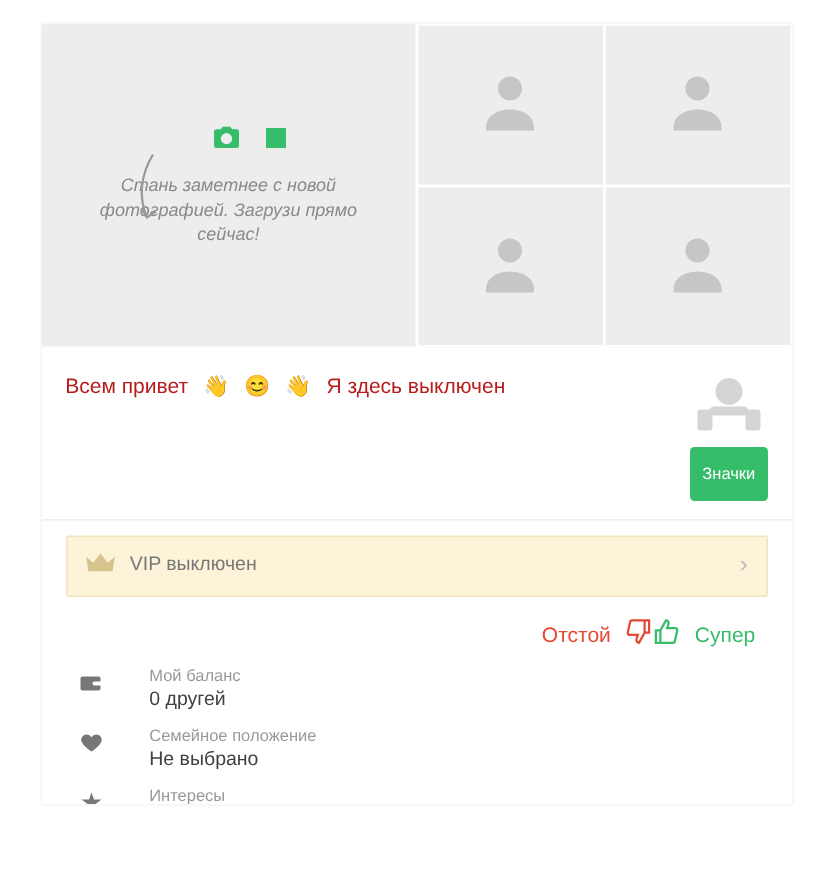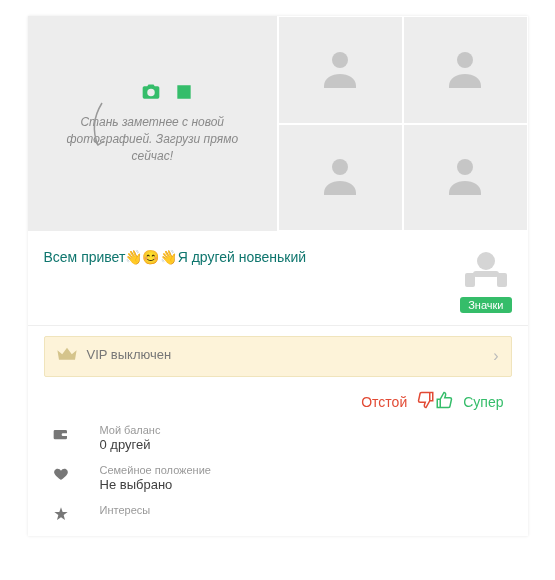--- a/index.html
+++ b/index.html
@@ -12,26 +12,26 @@
 .upload{flex:1;background:#ededed;display:flex;flex-direction:column;align-items:center;justify-content:center;position:relative;border-right:1px solid #fff}
 .upload-icons{display:flex;gap:12px;margin-bottom:8px;margin-left:30px}
 .arrow{position:absolute;left:60px;top:85px}
 .arrow svg{stroke:#999;fill:none}
 .upload-text{color:#8a8a8a;font-size:12px;font-style:italic;text-align:center;line-height:1.4;padding:0 20px}
 .avatars{flex:1;display:grid;grid-template-columns:1fr 1fr;grid-template-rows:1fr 1fr}
 .avatar-cell{background:#ededed;border:1px solid #fff;display:flex;align-items:center;justify-content:center}
 .avatar-silhouette svg{fill:#c6c6c6}
 .status-row{display:flex;align-items:flex-start;padding:18px 16px 12px;border-bottom:1px solid #eee}
 .status-main{flex:1}
-.status-text{font-size:14px;color:#0f766e;display:flex;align-items:center;gap:0;flex-wrap:wrap}
+.status-text{font-size:14px;color:#b91c1c;display:flex;align-items:center;gap:10px;flex-wrap:wrap}
 .emoji{display:inline-block}
 .status-history{font-size:12px;color:#999;margin-top:6px}
 .badge-fig{display:flex;flex-direction:column;align-items:center}
 .badge-ico svg{fill:#d5d5d5}
-.badge-lbl{background:#35bd6a;color:#fff;font-size:11px;padding:2px 8px;border-radius:3px;margin-top:2px}
+.badge-lbl{background:#35bd6a;color:#fff;font-size:11px;padding:12px 8px;border-radius:3px;margin-top:2px}
 .vip-row{background:#fdf3d9;border:1px solid #f0e4bc;margin:10px 16px 6px;padding:10px 12px;display:flex;font-size:13px;color:#777;border-radius:2px;cursor:pointer}
 .vip-row .crown{margin-right:10px}
 .vip-row .chev{margin-left:auto;color:#bbb;font-size:16px}
 .rate-row{display:flex;align-items:center;padding:8px 24px 6px}
 .rate-item{display:flex;align-items:center;gap:10px;font-size:14px;cursor:pointer}
 .rate-item.good{color:#35bd6a}
 .rate-item.bad{color:#e24a34;margin-left:auto}
 .info-row{display:flex;align-items:flex-start;padding:6px 24px;gap:30px}
 .info-icon{width:18px;display:flex;justify-content:center;padding-top:2px}
 .info-icon svg{fill:#777}
@@ -92,21 +92,21 @@
   </div>
 </div>
 
 <div class="status-row">
   <div class="status-main">
     <div class="status-text">
       <span>Всем привет</span>
       <span class="emoji">👋</span>
       <span class="emoji">😊</span>
       <span class="emoji">👋</span>
-      <span>Я другей новенький</span>
+      <span>Я здесь выключен</span>
     </div>
   </div>
   <div class="badge-fig">
     <span class="badge-ico">
       <svg width="46" height="42" viewBox="0 0 46 42">
             <circle cx="23" cy="12" r="9"></circle>
             <rect x="10" y="22" width="26" height="6" rx="3"></rect>
             <rect x="2" y="24" width="10" height="14" rx="2"></rect>
             <rect x="34" y="24" width="10" height="14" rx="2"></rect>
           </svg>

